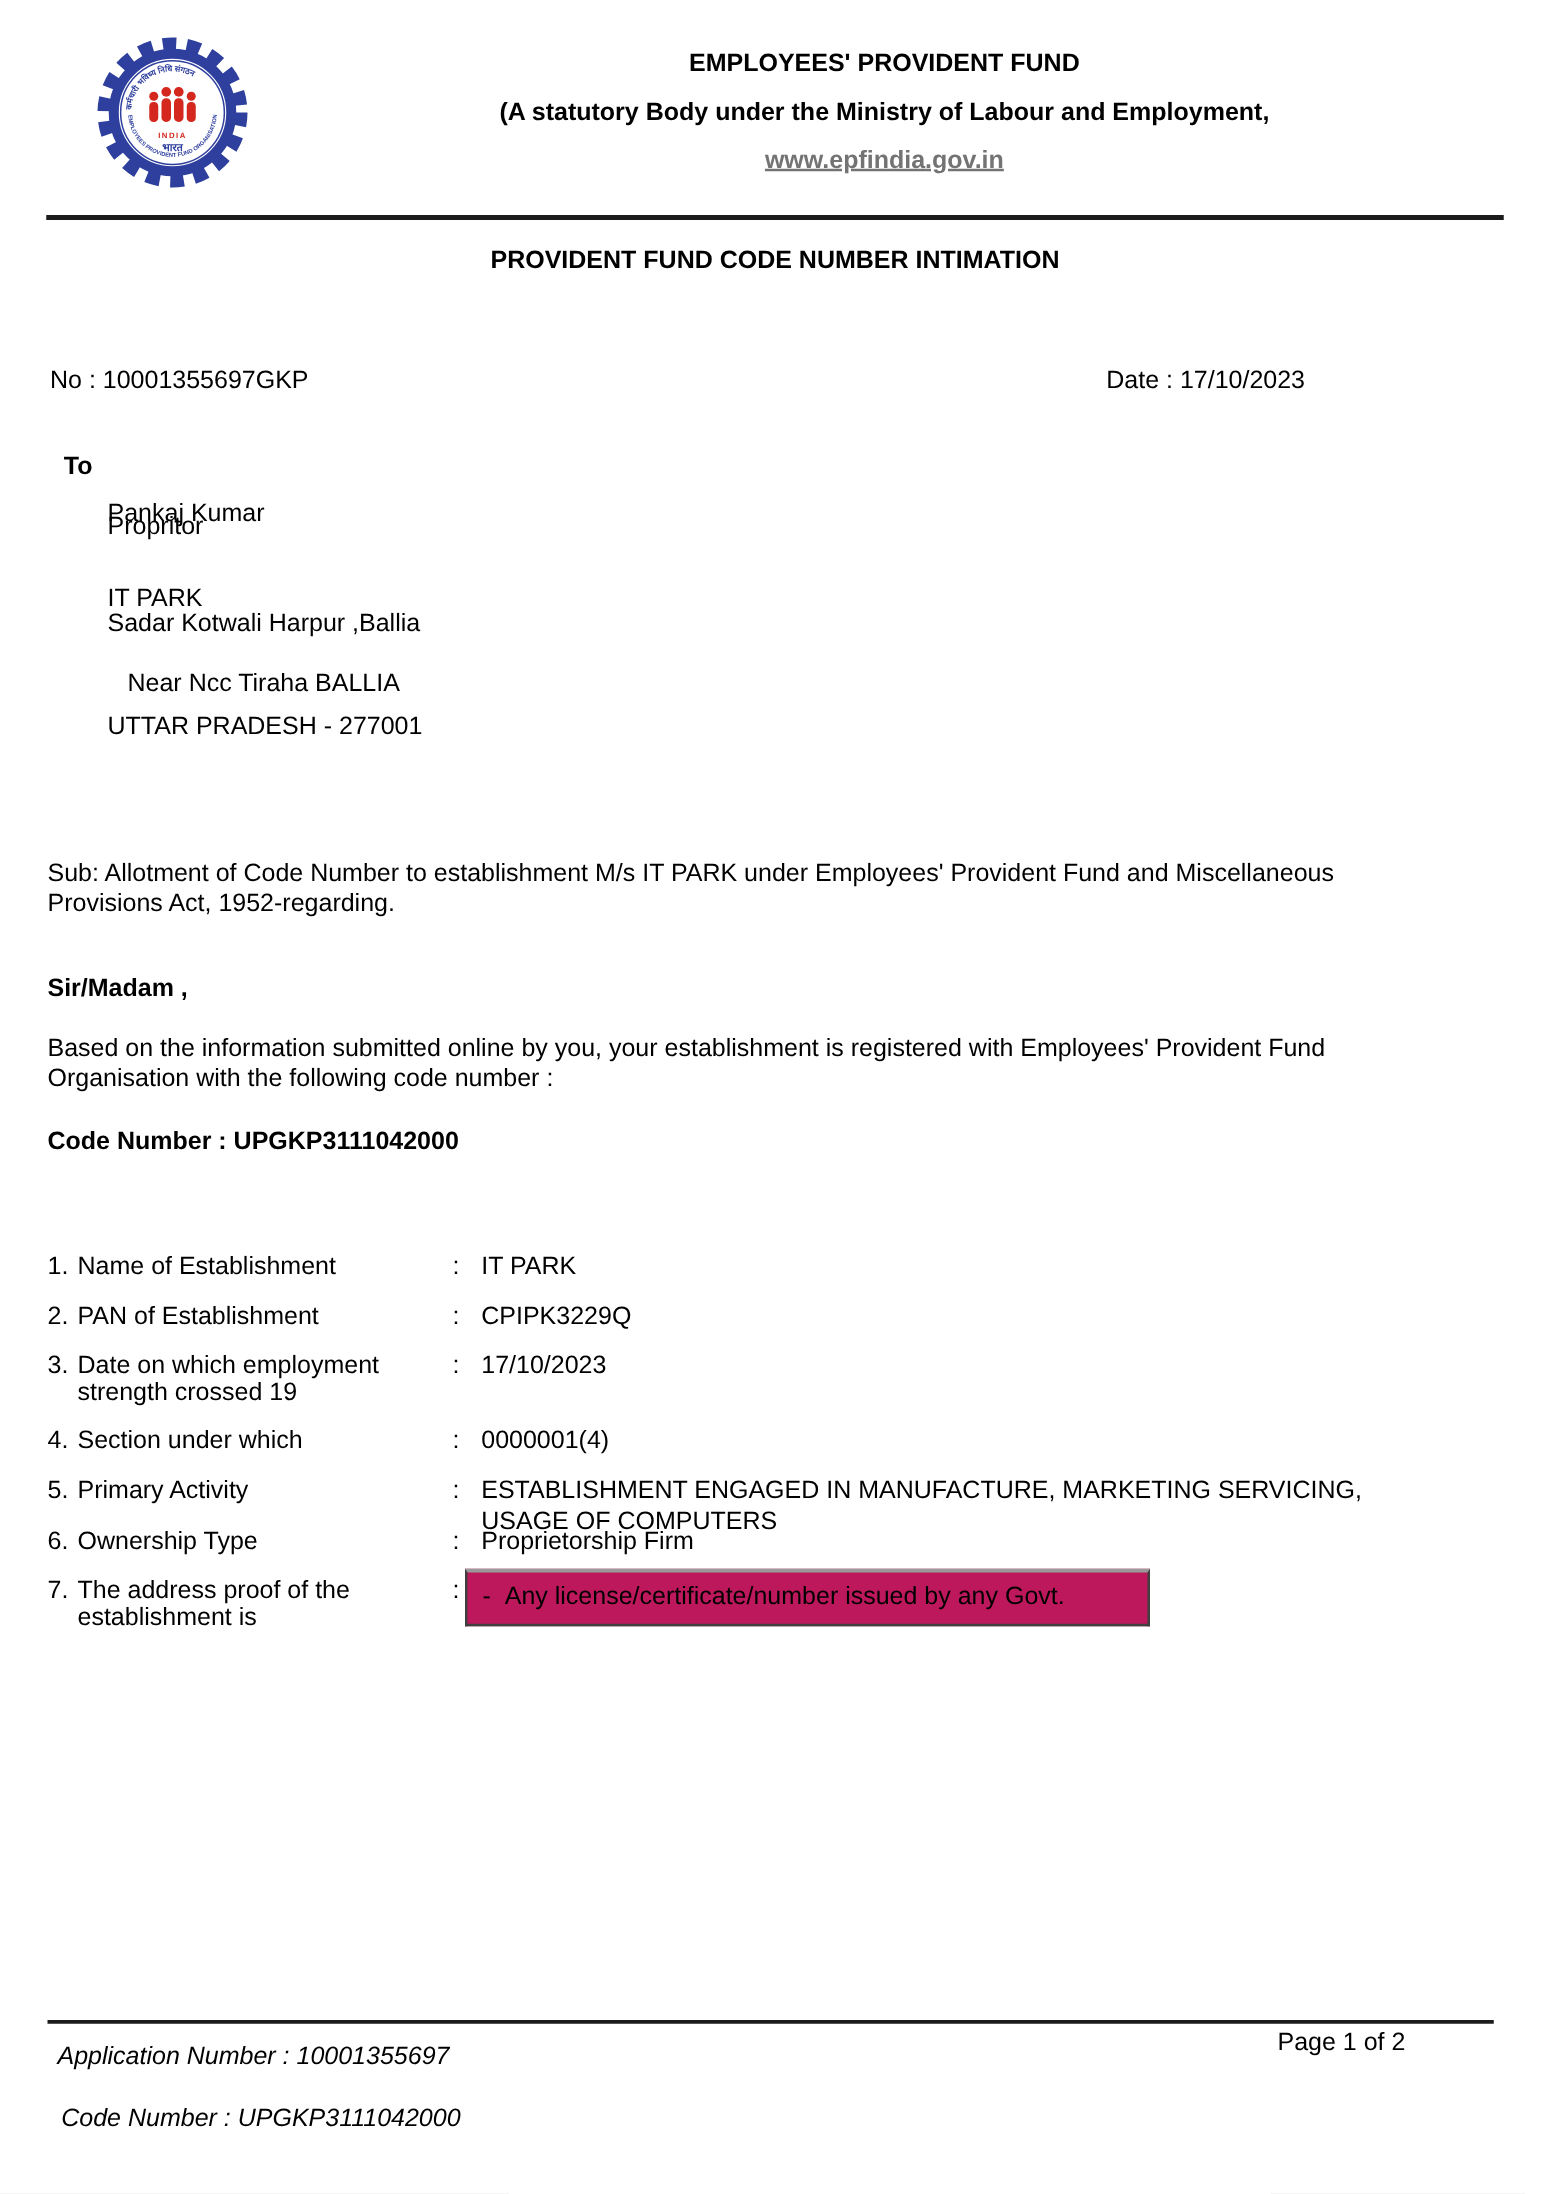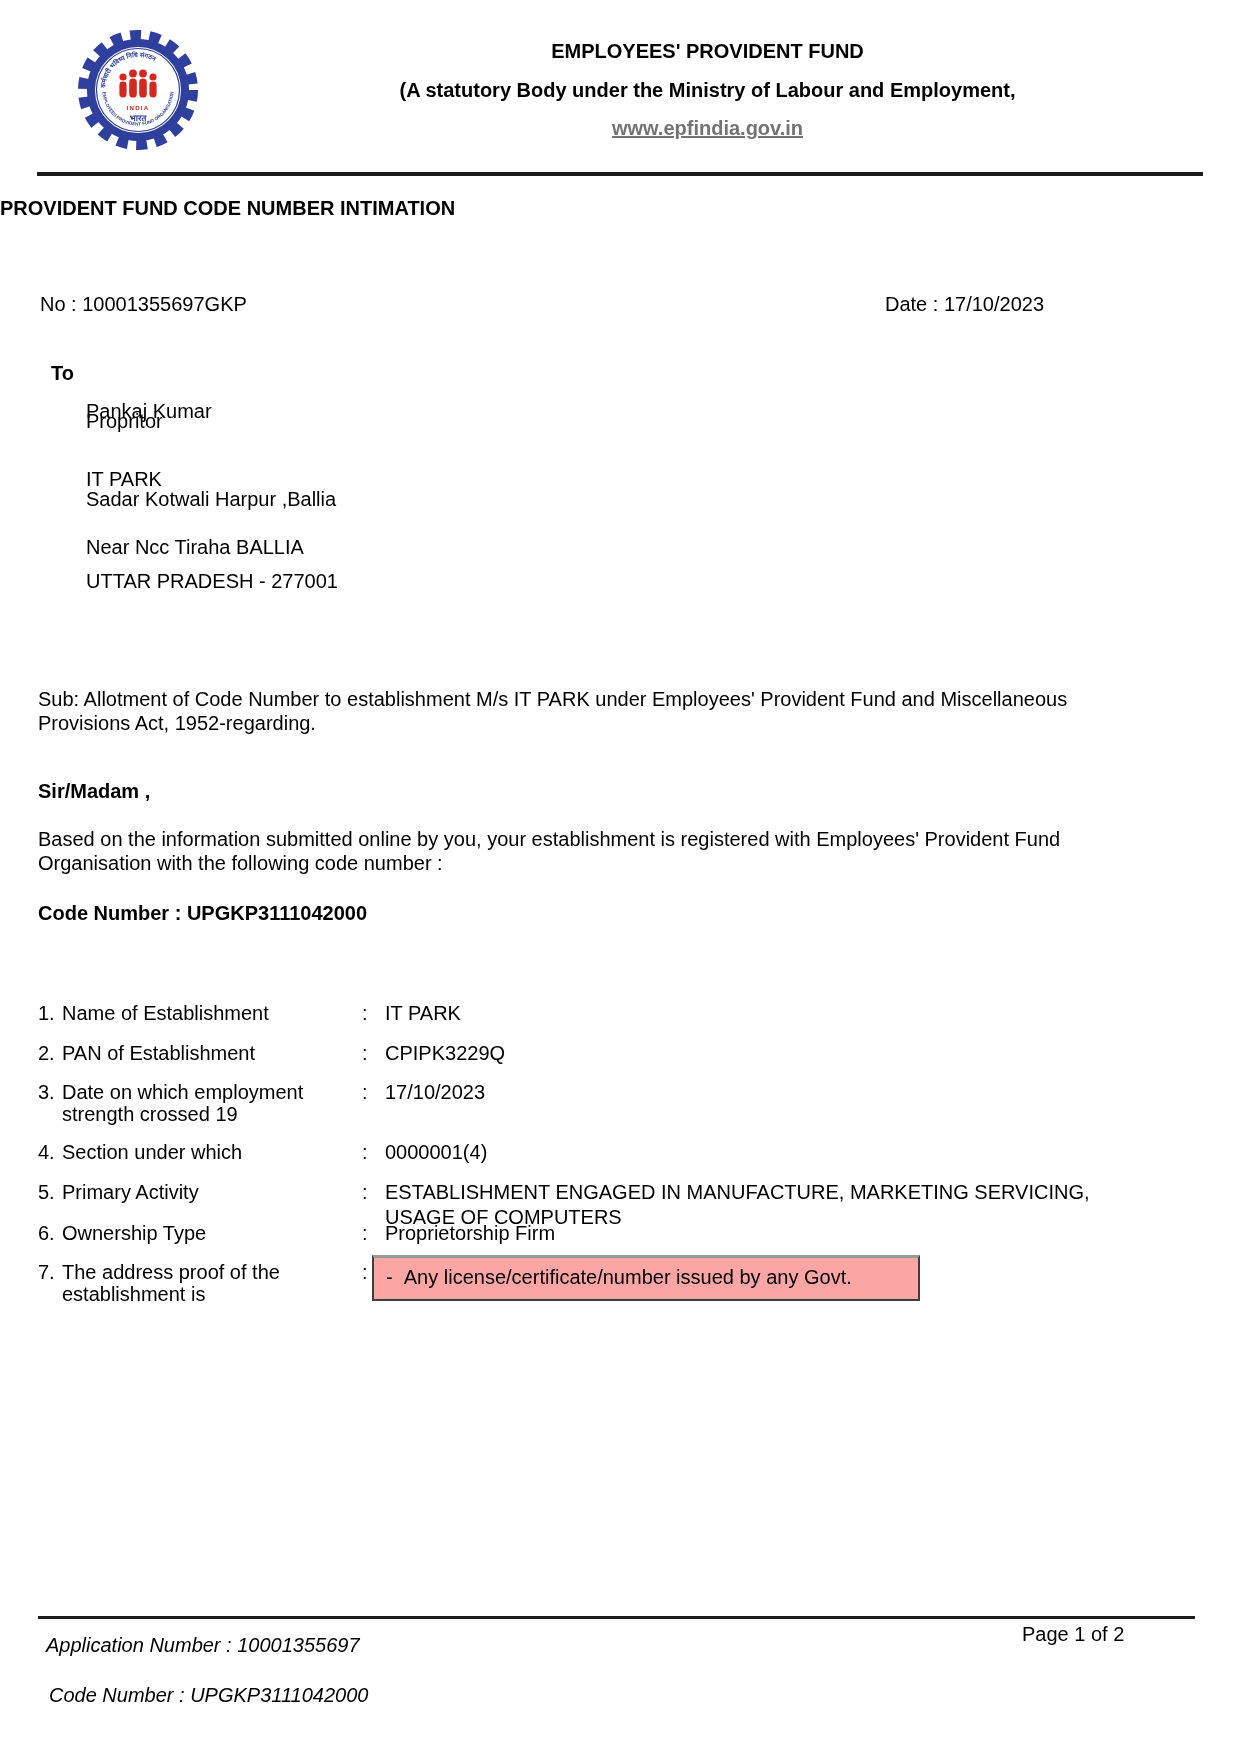--- a/index.html
+++ b/index.html
@@ -4,32 +4,32 @@
 <style>
   html,body{margin:0;padding:0;background:#e8e8e8;}
   .page{
     position:relative;width:1240px;height:1755px;margin:0 auto;background:#ffffff;
     font-family:"Liberation Sans",sans-serif;color:#000;font-size:20px;overflow:hidden;
   }
   .abs{position:absolute;white-space:nowrap;}
   .b{font-weight:bold;}
   .it{font-style:italic;}
   .centerband{position:absolute;left:210px;right:35px;text-align:center;white-space:nowrap;}
-  .fullcenter{position:absolute;left:0;right:0;white-space:nowrap;}
+  .fullcenter{position:absolute;left:0;right:0;text-align:center;white-space:nowrap;}
   .rule{position:absolute;background:#1c1c1c;}
   .weblink{color:#737373;text-decoration:underline;font-weight:bold;cursor:pointer;}
   .dec-row{position:absolute;left:38px;width:1175px;}
   .dec-no{position:absolute;left:0;top:0;}
   .dec-label{position:absolute;left:24px;top:0;width:250px;line-height:22px;white-space:normal;}
   .dec-colon{position:absolute;left:324px;top:0;}
   .dec-value{position:absolute;left:347px;top:0;white-space:nowrap;}
   .dec-value2{position:absolute;left:347px;top:25px;white-space:nowrap;}
   .value-box{
     position:absolute;left:334px;top:-6px;width:548px;height:46px;box-sizing:border-box;
-    border:2px solid #3f3f3f;border-top:3px solid #999;padding:8px 0 0 12px;background:#fca5a5;white-space:nowrap;
+    border:2px solid #3f3f3f;border-top:3px solid #999;padding:8px 0 0 12px;background:#be185d;white-space:nowrap;
   }
   .logo{position:absolute;left:72px;top:24px;width:132px;height:132px;}
 </style>
 </head>
 <body>
 
 <div class="page">
 
   <svg class="logo" viewBox="0 0 132 132" aria-hidden="true">
     <defs>
@@ -68,21 +68,21 @@
 
   <div class="fullcenter b" style="top:197px;">PROVIDENT FUND CODE NUMBER INTIMATION</div>
   <div class="abs" style="left:40px;top:293px;">No : 10001355697GKP</div>
   <div class="abs" style="left:885px;top:293px;">Date : 17/10/2023</div>
 
   <div class="abs b" style="left:51px;top:362px;">To</div>
   <div class="abs" style="left:86px;top:400px;">Pankaj Kumar</div>
   <div class="abs" style="left:86px;top:410px;">Propritor</div>
   <div class="abs" style="left:86px;top:468px;">IT PARK</div>
   <div class="abs" style="left:86px;top:488px;">Sadar Kotwali Harpur ,Ballia</div>
-  <div class="abs" style="left:86px;top:536px;text-align:center;">Near Ncc Tiraha BALLIA</div>
+  <div class="abs" style="left:102px;top:536px;text-align:center;">Near Ncc Tiraha BALLIA</div>
   <div class="abs" style="left:86px;top:570px;">UTTAR PRADESH - 277001</div>
 
   <div class="abs" style="left:38px;top:688px;">Sub: Allotment of Code Number to establishment M/s IT PARK under Employees' Provident Fund and Miscellaneous</div>
   <div class="abs" style="left:38px;top:712px;">Provisions Act, 1952-regarding.</div>
 
   <div class="abs b" style="left:38px;top:780px;">Sir/Madam ,</div>
 
   <div class="abs" style="left:38px;top:828px;">Based on the information submitted online by you, your establishment is registered with Employees' Provident Fund</div>
   <div class="abs" style="left:38px;top:852px;">Organisation with the following code number :</div>
 

